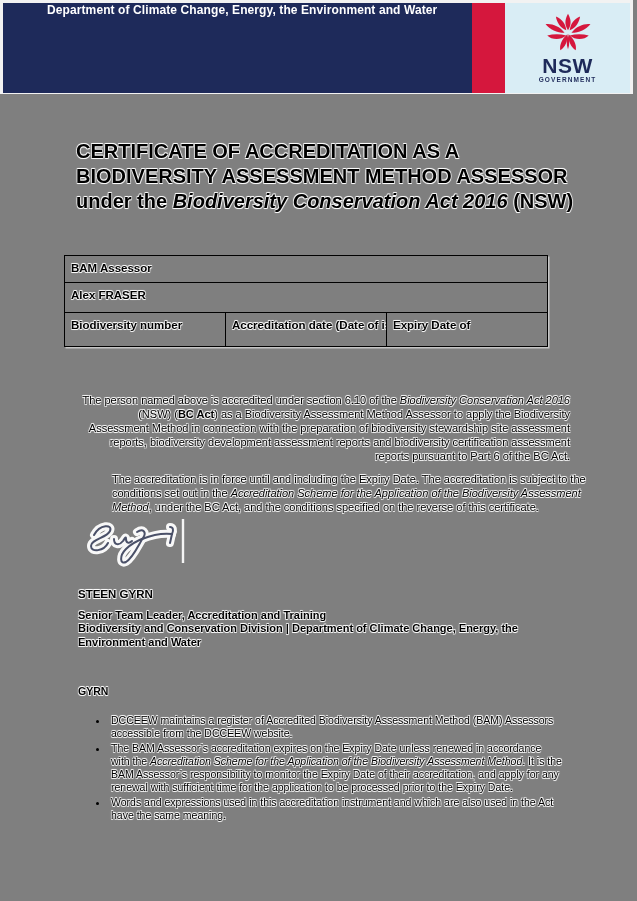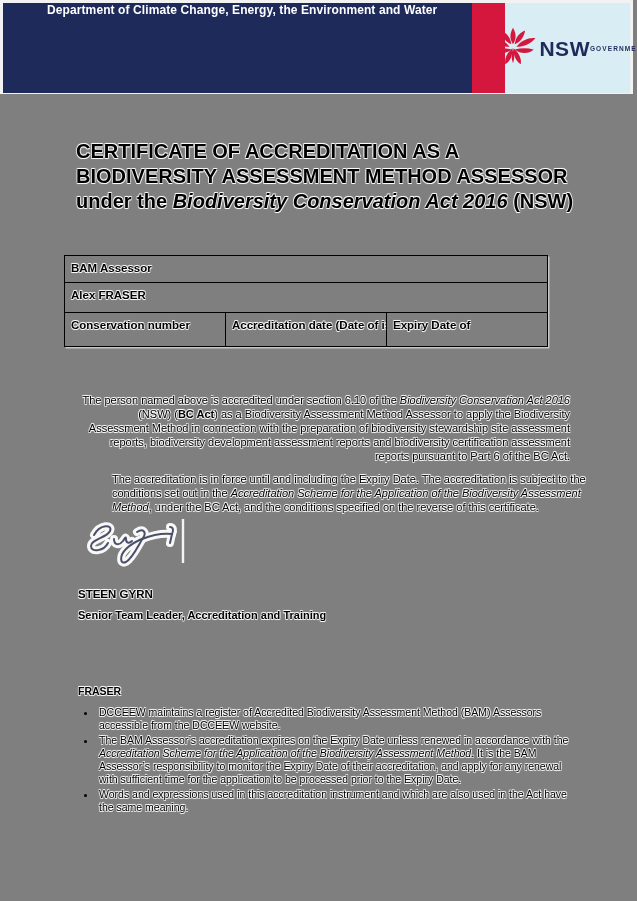--- a/index.html
+++ b/index.html
@@ -8,21 +8,21 @@
     background:#7f7f7f;
     font-family:"Liberation Sans", sans-serif;
     color:#000;
   }
   
   .header-frame{position:absolute;top:0;left:0;width:633px;height:94px;background:#f2f2f2;}
   .header-band{position:absolute;top:3px;left:3px;width:627px;height:90px;display:flex;}
   .header-navy{flex:1;display:flex;align-items:flex-start;}
   .dept-text{padding-left:44px;font-size:12px;font-weight:bold;color:#fff;letter-spacing:.1px;}
   .header-red{width:33px;}
-  .header-logo{width:125px;display:flex;flex-direction:row;align-items:center;justify-content:center;}
+  .header-logo{width:125px;display:flex;flex-direction:column;align-items:center;justify-content:center;}
   .logo-acronym{font-size:21px;font-weight:bold;line-height:20px;letter-spacing:.5px;margin-top:1px;}
   .logo-caption{font-size:6.5px;font-weight:bold;letter-spacing:1.1px;}
   
   .halo{
     text-shadow:
       .6px .6px 0 rgba(255,255,255,.8),
       -.6px -.6px 0 rgba(255,255,255,.8),
       .6px -.6px 0 rgba(255,255,255,.8),
       -.6px .6px 0 rgba(255,255,255,.8),
       0 0 2px rgba(255,255,255,.9);
@@ -44,21 +44,21 @@
   .p1{top:393px;text-align:right;} .p2{top:472px;margin-left:34px;}
   
   .signature{position:absolute;left:80px;top:515px;}
   
   .signatory{position:absolute;left:78px;top:588px;width:505px;font-size:11px;line-height:13.5px;}
   .sig-name{font-weight:bold;font-size:11.5px;margin:0 0 7px 0;}
   .sig-role,.sig-div{margin:0;font-weight:bold;}
   
   .notes{position:absolute;left:78px;top:685px;width:500px;font-size:10.5px;line-height:13px;}
   .notes-heading{font-weight:bold;font-size:10.5px;margin:0 0 8px 0;}
-  .notes ul{margin:4px;padding-left:15px;list-style:disc outside;}
+  .notes ul{margin:16px;padding-left:15px;list-style:disc outside;}
   .notes li{margin:0 0 2px 0;padding-left:2px;}
 </style>
 </head>
 <body>
 
 <div class="header-frame"></div>
 <div class="header-band">
   <div class="header-navy" style="background:#1e2a5a">
     <span class="dept-text">Department of Climate Change, Energy, the Environment and Water</span>
   </div>
@@ -89,21 +89,21 @@
 
 <table class="acc-table halo">
   <tbody>
       <tr class="r1">
     <td colspan="3" class="b">BAM Assessor</td>
   </tr>
   <tr class="r2">
     <td colspan="3" class="b">Alex FRASER</td>
   </tr>
   <tr class="r3">
-    <td class="b c1">Conservation number</td>
+    <td class="b c1">Biodiversity number</td>
     <td class="b c2">Accreditation date (Date of issue)</td>
     <td class="b c3">Expiry Date of</td>
   </tr>
 </tbody>
   </table>
 
 <p class="para p1 halo"><span>The person named above is accredited under section 6.10 of the </span><i>Biodiversity Conservation Act 2016</i><span> (NSW) (</span><b>BC Act</b><span>) as a Biodiversity Assessment Method Assessor to apply the Biodiversity Assessment Method in connection with the preparation of biodiversity stewardship site assessment reports, biodiversity development assessment reports and biodiversity certification assessment reports pursuant to Part 6 of the BC Act.</span></p>
 
 <p class="para p2 halo"><span>The accreditation is in force until and including the Expiry Date. The accreditation is subject to the conditions set out in the </span><i>Accreditation Scheme for the Application of the Biodiversity Assessment Method</i><span>, under the BC Act, and the conditions specified on the reverse of this certificate.</span></p>
 
@@ -128,22 +128,23 @@
       <path d="M92 19 L90 28"></path>
     </g>
 
     <line x1="103" y1="4" x2="103" y2="48" stroke="#f4f4f4" stroke-width="2.4"></line>
   </svg>
 </div>
 
 <div class="signatory halo">
   <p class="sig-name">STEEN GYRN</p>
   <p class="sig-role">Senior Team Leader, Accreditation and Training</p>
+  <p class="sig-div">Biodiversity and Conservation Division | Department of Climate Change, Energy, the Environment and Water</p>
 </div>
 
 <div class="notes halo">
-  <p class="notes-heading">FRASER</p>
+  <p class="notes-heading">GYRN</p>
   <ul>
     <li><span>DCCEEW maintains a register of Accredited Biodiversity Assessment Method (BAM) Assessors accessible from the DCCEEW website.</span></li>
     <li><span>The BAM Assessor’s accreditation expires on the Expiry Date unless renewed in accordance with the </span><i>Accreditation Scheme for the Application of the Biodiversity Assessment Method</i><span>. It is the BAM Assessor’s responsibility to monitor the Expiry Date of their accreditation, and apply for any renewal with sufficient time for the application to be processed prior to the Expiry Date.</span></li>
     <li><span>Words and expressions used in this accreditation instrument and which are also used in the Act have the same meaning.</span></li>
   </ul>
 </div>
 
 </body></html>

